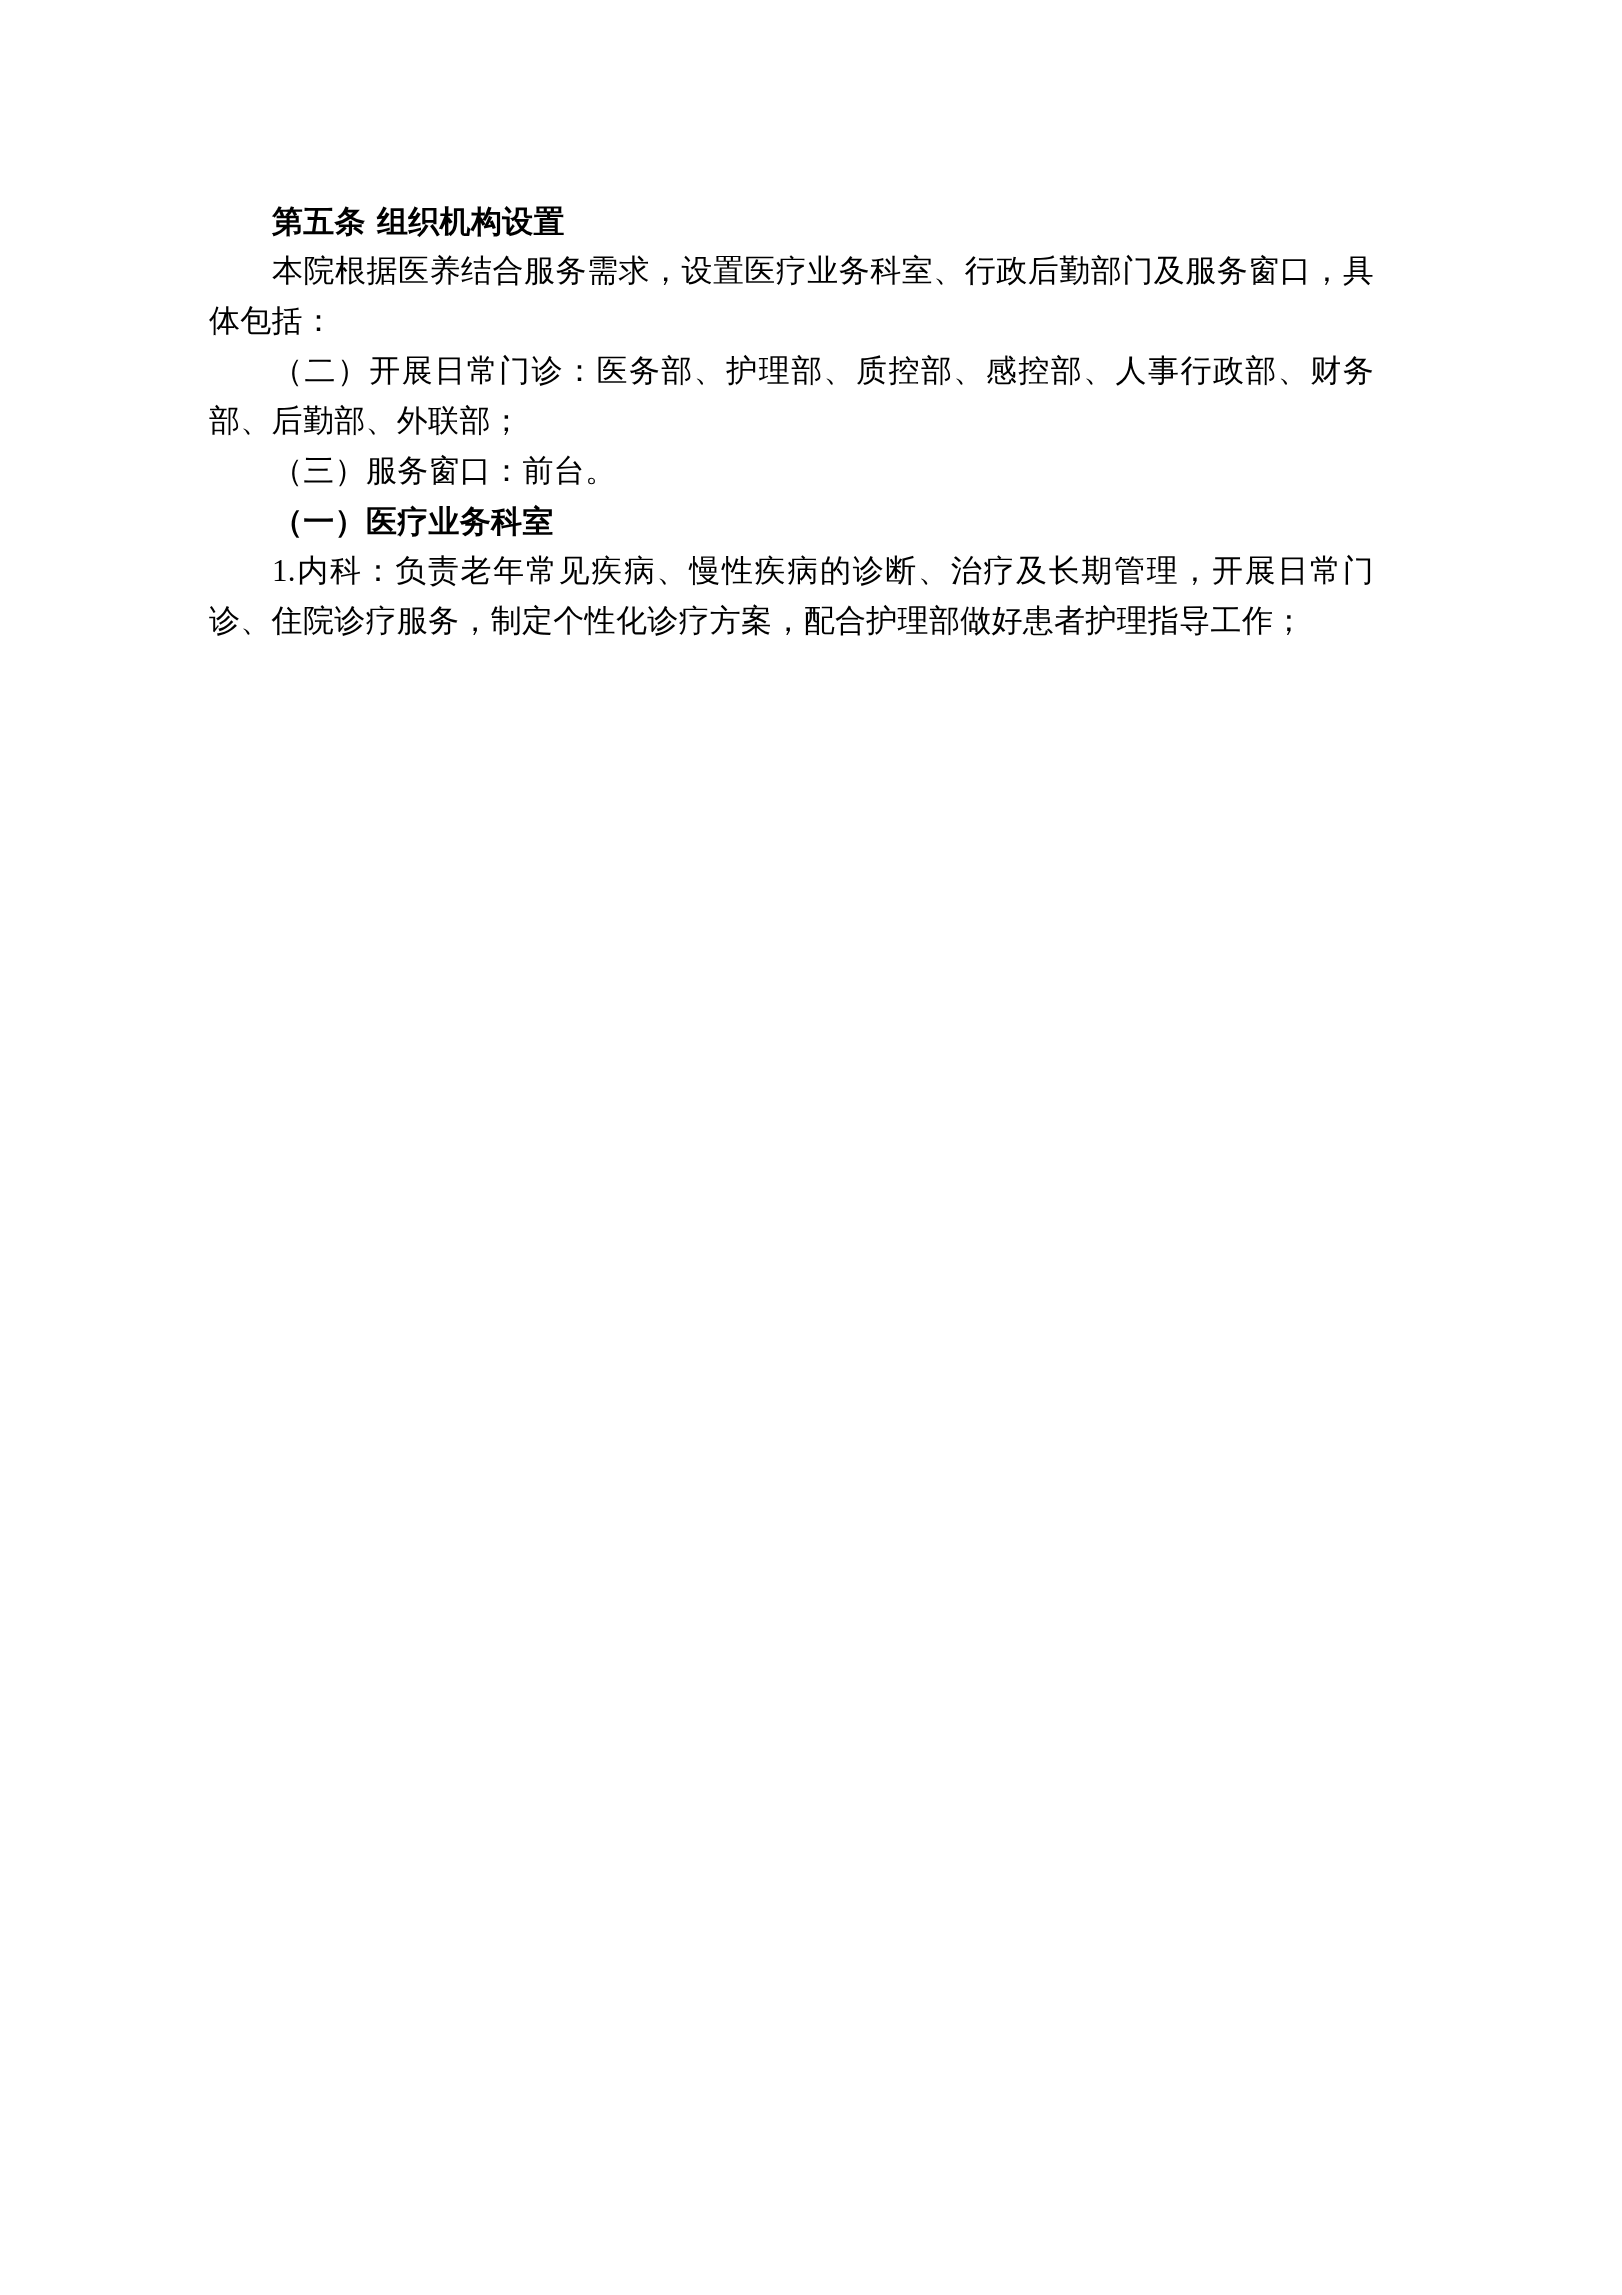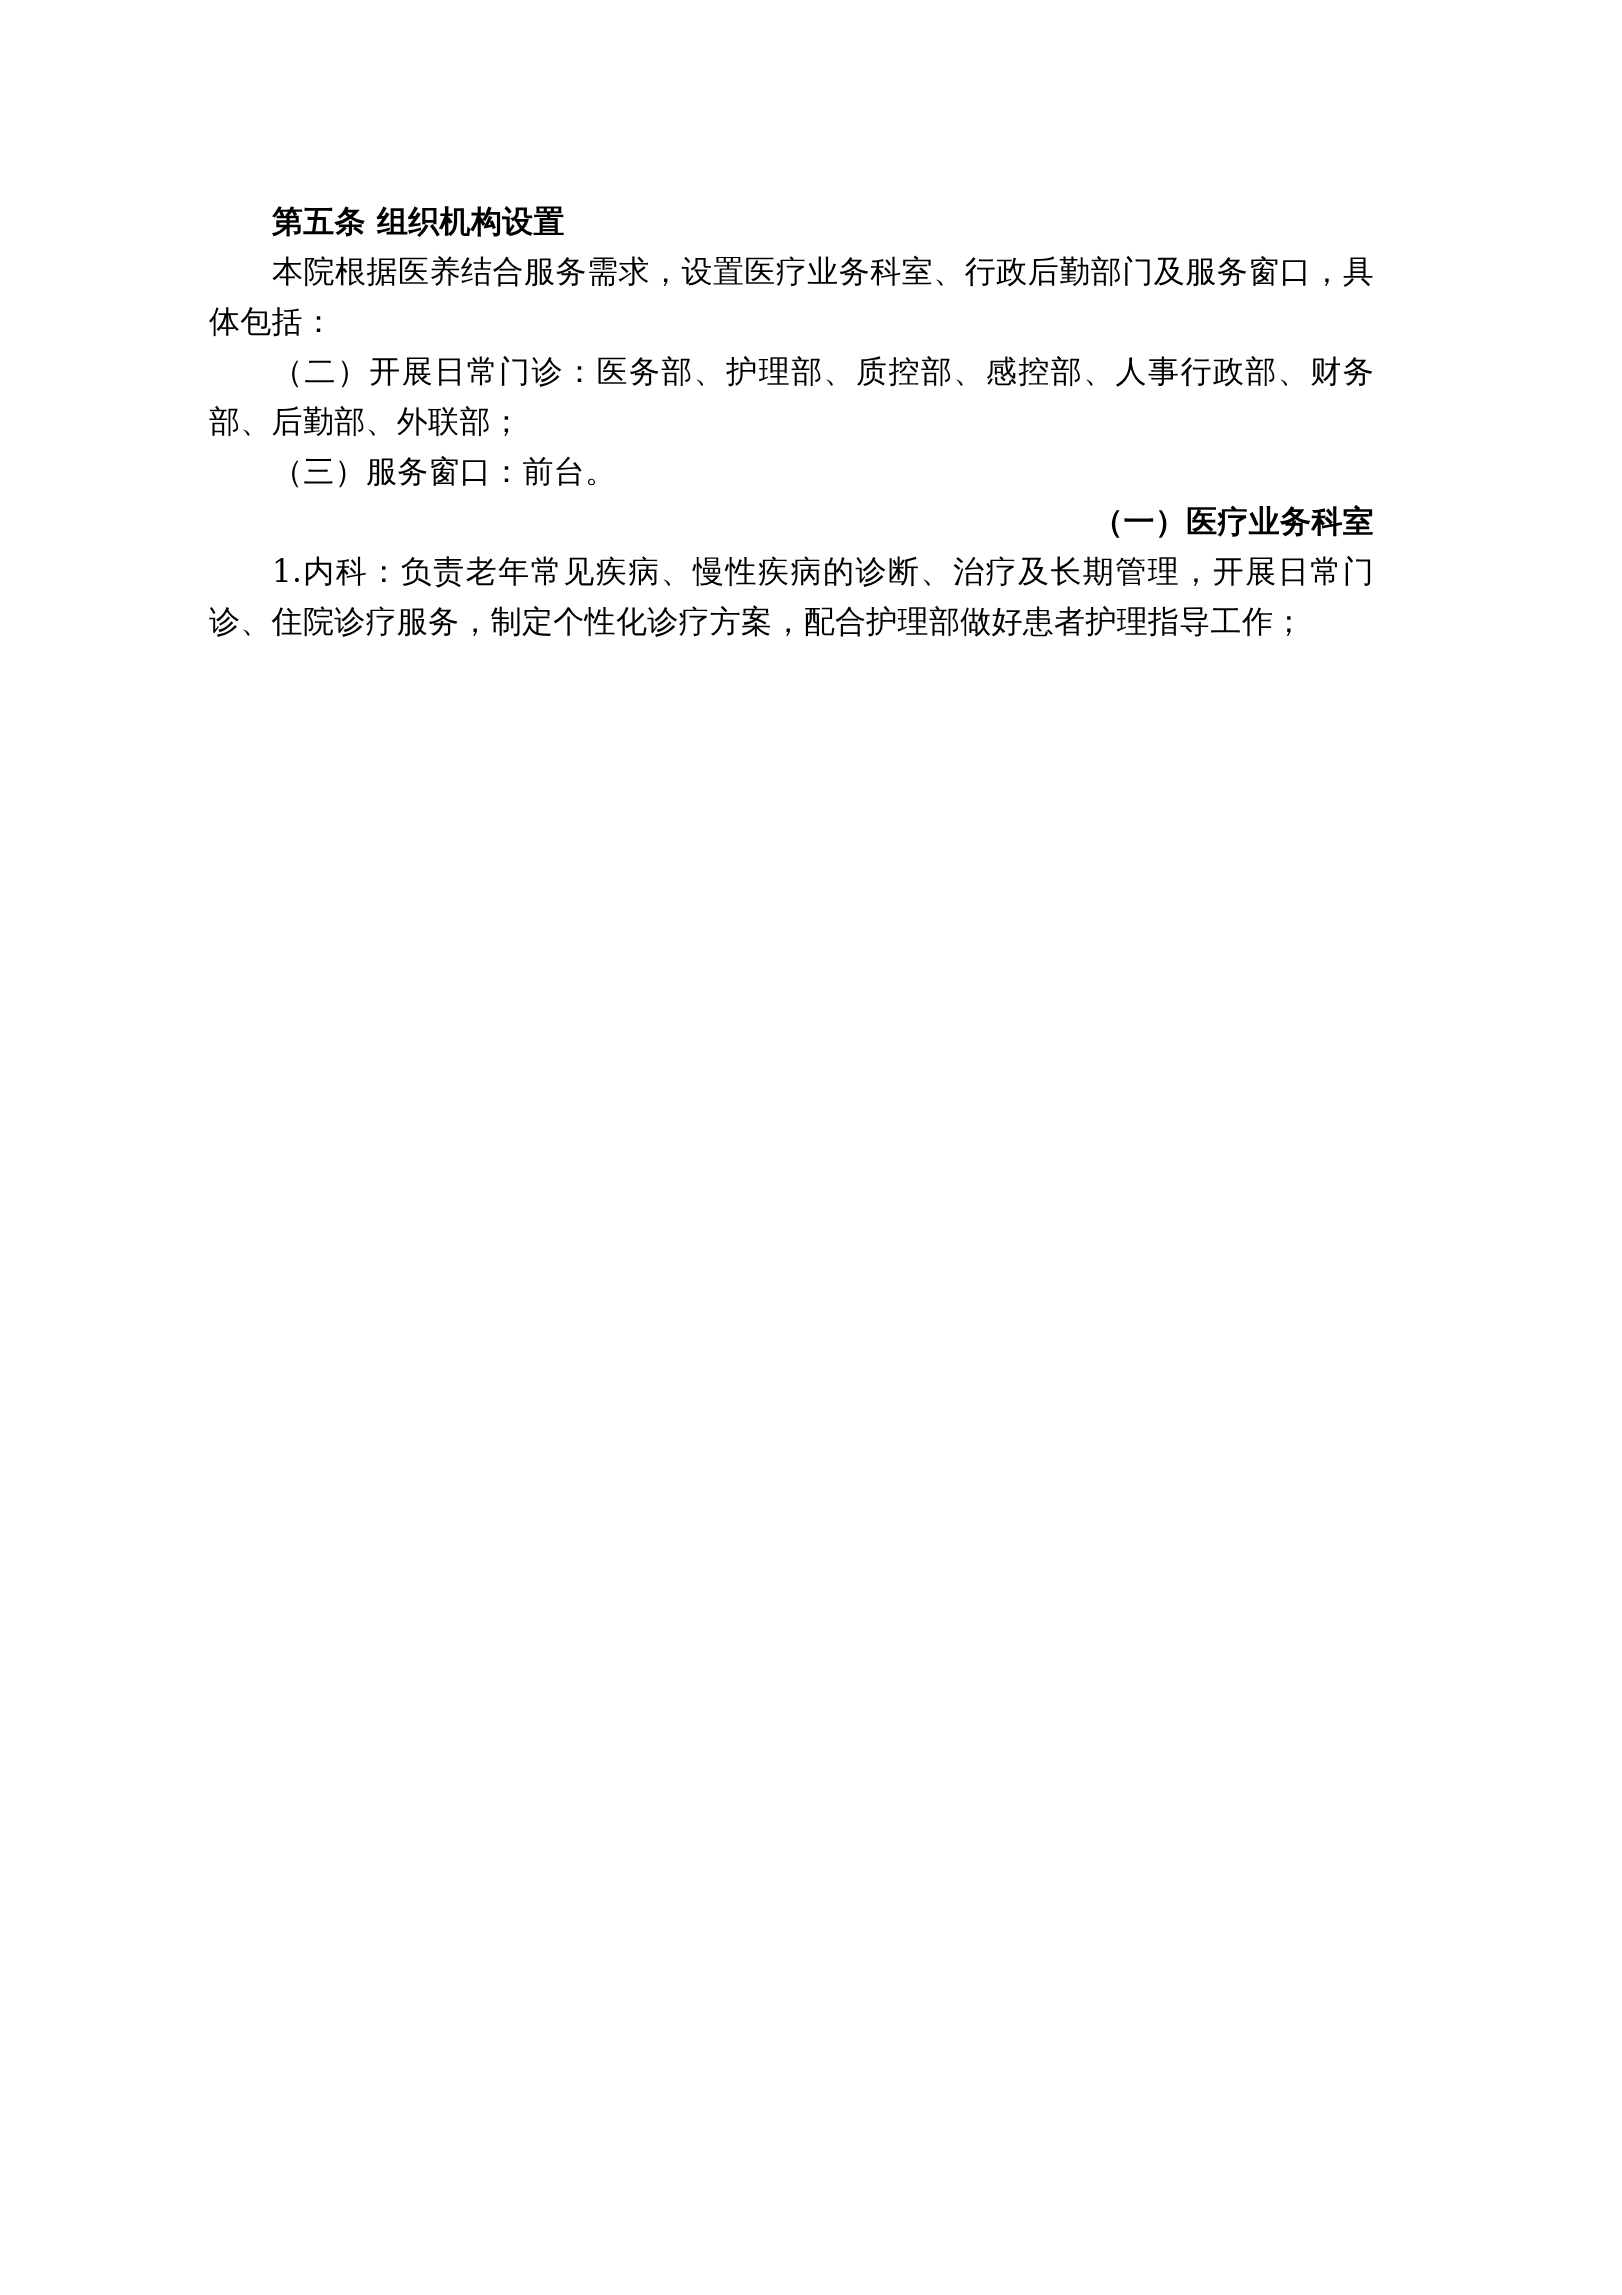--- a/index.html
+++ b/index.html
@@ -34,39 +34,39 @@
     text-align: justify;
     text-justify: inter-ideograph;
     letter-spacing: 0.3px;
     text-indent: 0;
     word-break: break-all;
     white-space: normal;
   }
   
   p.indent {
     text-indent: 63px;
+    font-family: Liberation Serif, serif;
   }
   
   p.heading {
     margin: 0;
     font-size: 31px;
     line-height: 50px;
     font-weight: bold;
     text-indent: 63px;
     letter-spacing: 0.3px;
   }
   
   p.subheading {
     margin: 0;
     font-size: 31px;
     line-height: 50px;
     font-weight: bold;
     text-indent: 63px;
     letter-spacing: 0.3px;
-    text-align: right;
   }
 </style>
 </head>
 <body>
 
 <div class="page">
   <div class="doc-body">
 
     <p class="heading">第五条 组织机构设置</p>
 

